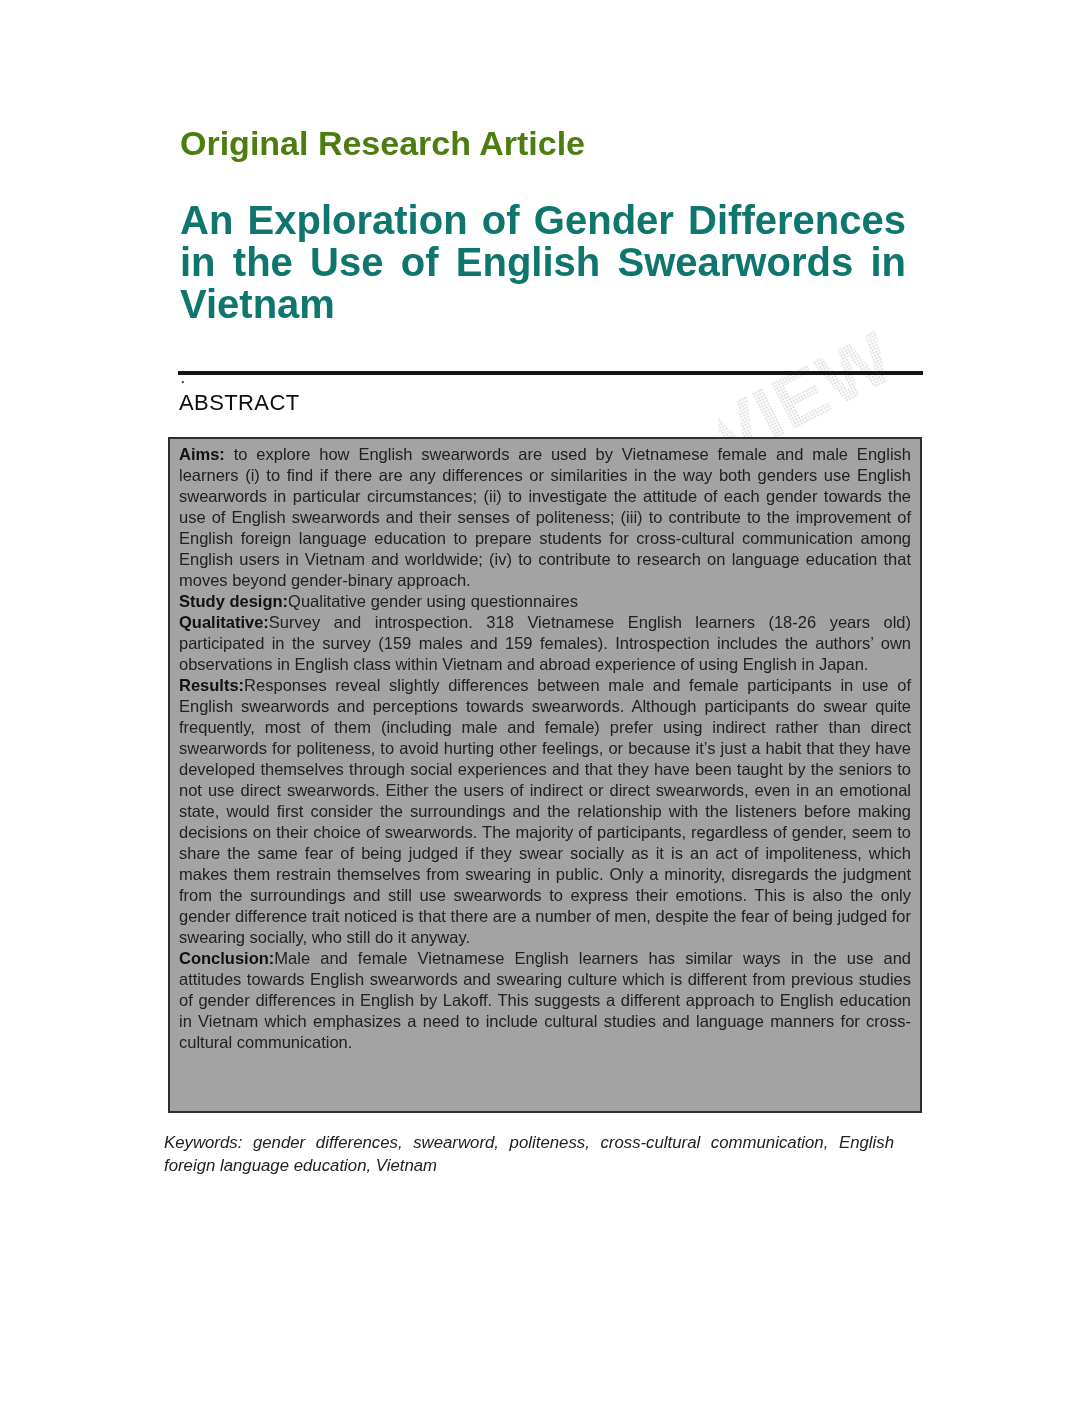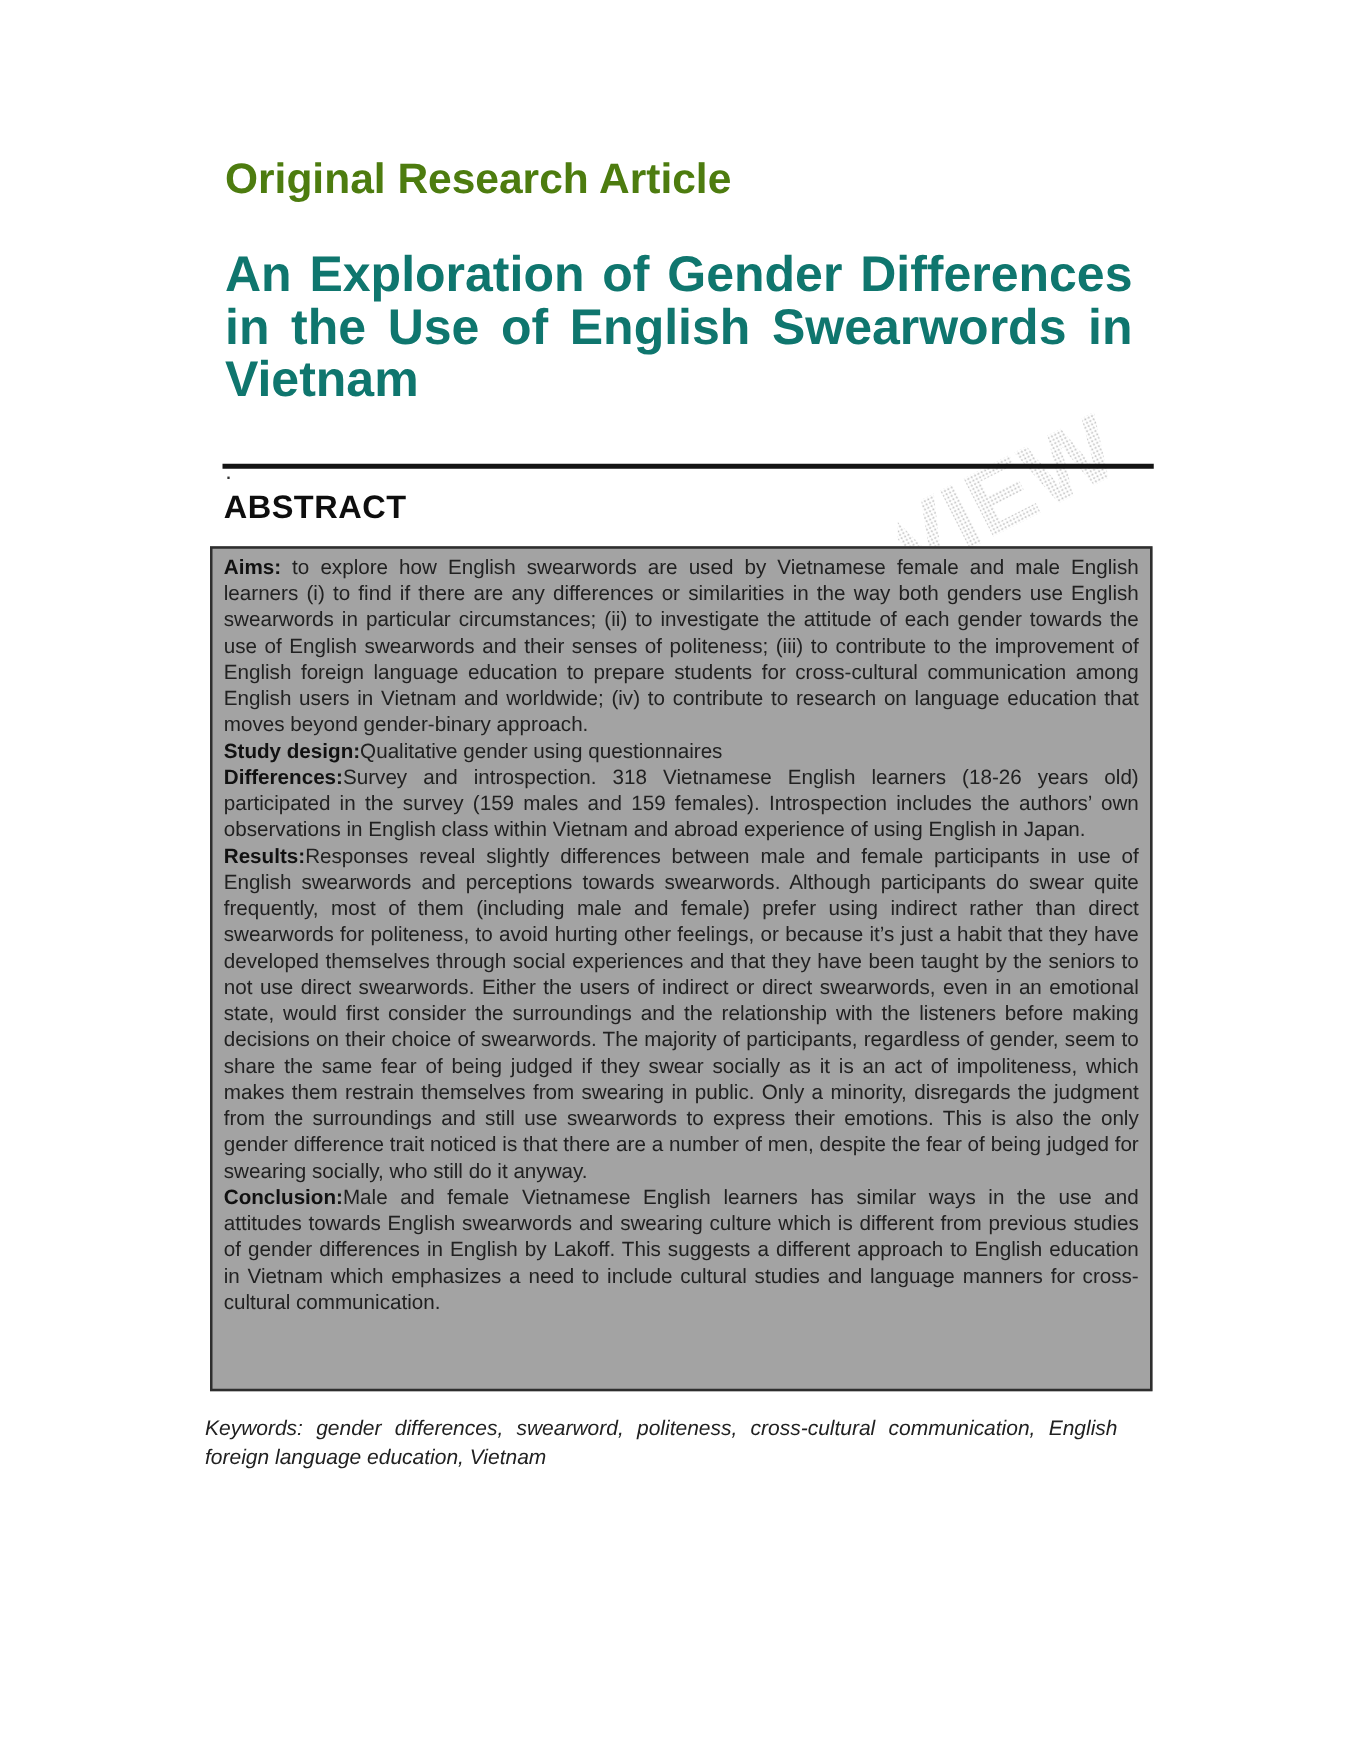--- a/index.html
+++ b/index.html
@@ -30,21 +30,21 @@
   .rule {
     position: absolute; left: 178px; top: 371px;
     width: 745px; height: 4px; background: #141414;
   }
   .stray-dot {
     position: absolute; left: 181px; top: 372px;
     font-size: 13px; font-weight: bold; color: #333; line-height: 13px;
   }
   .abstract-heading {
     position: absolute; left: 179px; top: 390px;
-    margin: 0; font-size: 26px; font-weight: bold;
+    margin: 0; font-size: 22px; font-weight: normal;
     letter-spacing: 0.4px; color: #0e0e0e;
   }
   .abstract-box {
     position: absolute; left: 168px; top: 437px;
     width: 754px; min-height: 676px; box-sizing: border-box;
     background: #a3a3a3;
     border: 2px solid #2e2e2e;
     padding: 5px 9px 14px 9px;
   }
   .abstract-box p {
@@ -80,18 +80,18 @@
 
 <div class="rule"></div>
 
 <div class="stray-dot">.</div>
 
 <h3 class="abstract-heading">ABSTRACT</h3>
 
 <div class="abstract-box">
   <p><b>Aims:</b><span> to explore how English swearwords are used by Vietnamese female and male English learners (i) to find if there are any differences or similarities in the way both genders use English swearwords in particular circumstances; (ii) to investigate the attitude of each gender towards the use of English swearwords and their senses of politeness; (iii) to contribute to the improvement of English foreign language education to prepare students for cross-cultural communication among English users in Vietnam and worldwide; (iv) to contribute to research on language education that moves beyond gender-binary approach.</span></p>
   <p><b>Study design:</b><span>Qualitative gender using questionnaires</span></p>
-  <p><b>Differences:</b><span>Survey and introspection. 318 Vietnamese English learners (18-26 years old) participated in the survey (159 males and 159 females). Introspection includes the authors’ own observations in English class within Vietnam and abroad experience of using English in Japan.</span></p>
+  <p><b>Qualitative:</b><span>Survey and introspection. 318 Vietnamese English learners (18-26 years old) participated in the survey (159 males and 159 females). Introspection includes the authors’ own observations in English class within Vietnam and abroad experience of using English in Japan.</span></p>
   <p><b>Results:</b><span>Responses reveal slightly differences between male and female participants in use of English swearwords and perceptions towards swearwords. Although participants do swear quite frequently, most of them (including male and female) prefer using indirect rather than direct swearwords for politeness, to avoid hurting other feelings, or because it’s just a habit that they have developed themselves through social experiences and that they have been taught by the seniors to not use direct swearwords. Either the users of indirect or direct swearwords, even in an emotional state, would first consider the surroundings and the relationship with the listeners before making decisions on their choice of swearwords. The majority of participants, regardless of gender, seem to share the same fear of being judged if they swear socially as it is an act of impoliteness, which makes them restrain themselves from swearing in public. Only a minority, disregards the judgment from the surroundings and still use swearwords to express their emotions. This is also the only gender difference trait noticed is that there are a number of men, despite the fear of being judged for swearing socially, who still do it anyway.</span></p>
   <p><b>Conclusion:</b><span>Male and female Vietnamese English learners has similar ways in the use and attitudes towards English swearwords and swearing culture which is different from previous studies of gender differences in English by Lakoff. This suggests a different approach to English education in Vietnam which emphasizes a need to include cultural studies and language manners for cross-cultural communication.</span></p>
 </div>
 
 <p class="keywords">Keywords: gender differences, swearword, politeness, cross-cultural communication, English foreign language education, Vietnam</p>
 
 </body></html>

